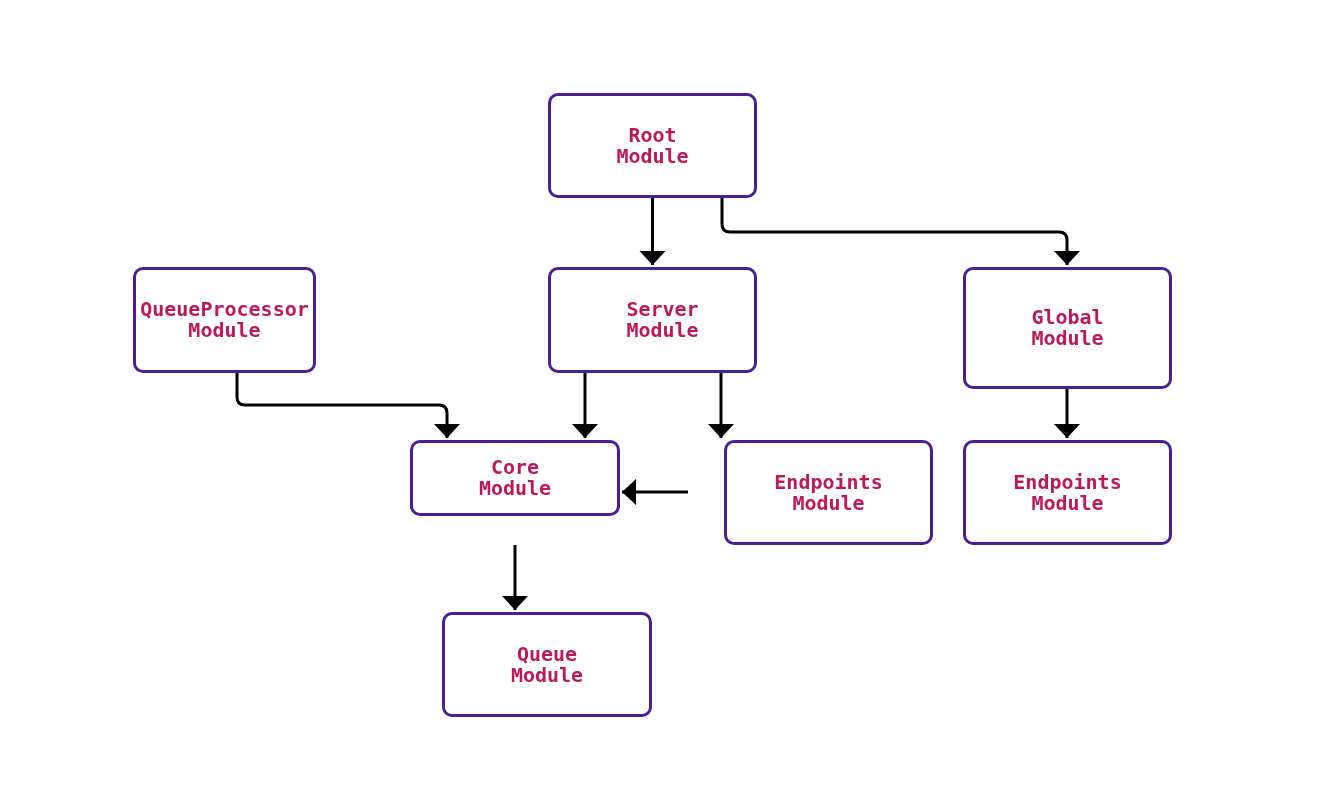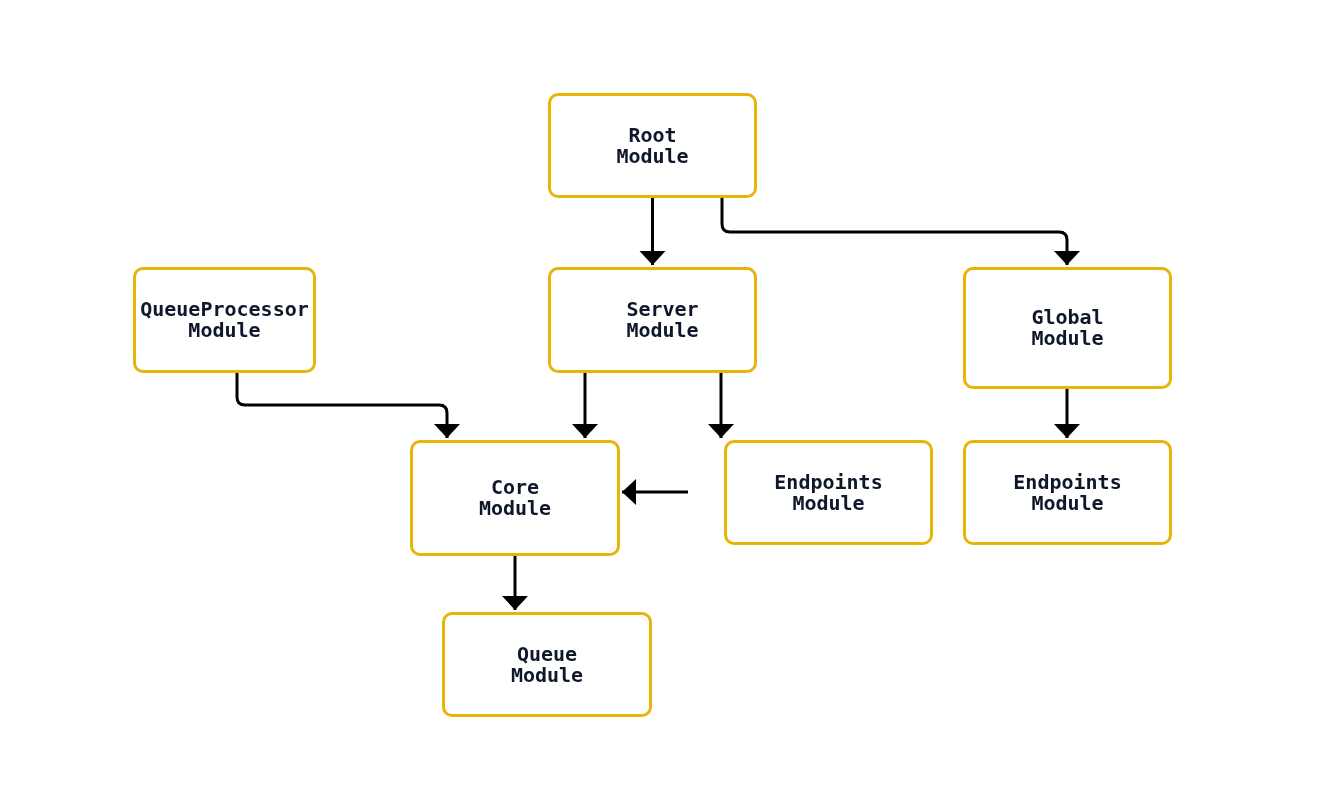--- a/index.html
+++ b/index.html
@@ -24,39 +24,39 @@
   }
   .edge {
     stroke: #000000;
     stroke-width: 3;
     fill: none;
   }
   .node {
     position: absolute;
     box-sizing: border-box;
     background: #ffffff;
-    border: 3px solid #eab308;
+    border: 3px solid #4c1d95;
     border-radius: 10px;
     display: flex;
     align-items: center;
     justify-content: center;
     text-align: center;
-    color: #0f172a;
+    color: #be185d;
     font-weight: 700;
     font-size: 20px;
     line-height: 21px;
   }
   .node .label {
     white-space: pre-line;
   }
   .n-root          { left: 548px; top: 93px;  width: 209px; height: 105px; }
   .n-queueprocessor{ left: 133px; top: 267px; width: 183px; height: 106px; }
   .n-server        { left: 548px; top: 267px; width: 209px; height: 106px; padding-left: 20px; }
   .n-global        { left: 963px; top: 267px; width: 209px; height: 122px; }
-  .n-core          { left: 410px; top: 440px; width: 210px; height: 116px; }
+  .n-core          { left: 410px; top: 440px; width: 210px; height: 76px; }
   .n-endpoints     { left: 688px; top: 440px; width: 209px; height: 105px; margin-left: 36px; }
   .n-repository    { left: 963px; top: 440px; width: 209px; height: 105px; }
   .n-queue         { left: 410px; top: 612px; width: 210px; height: 105px; margin-left: 32px; }
 </style>
 </head>
 <body>
 
 <div class="stage">
 
   <svg class="edge-layer" width="1337" height="809" viewBox="0 0 1337 809" xmlns="http://www.w3.org/2000/svg">

